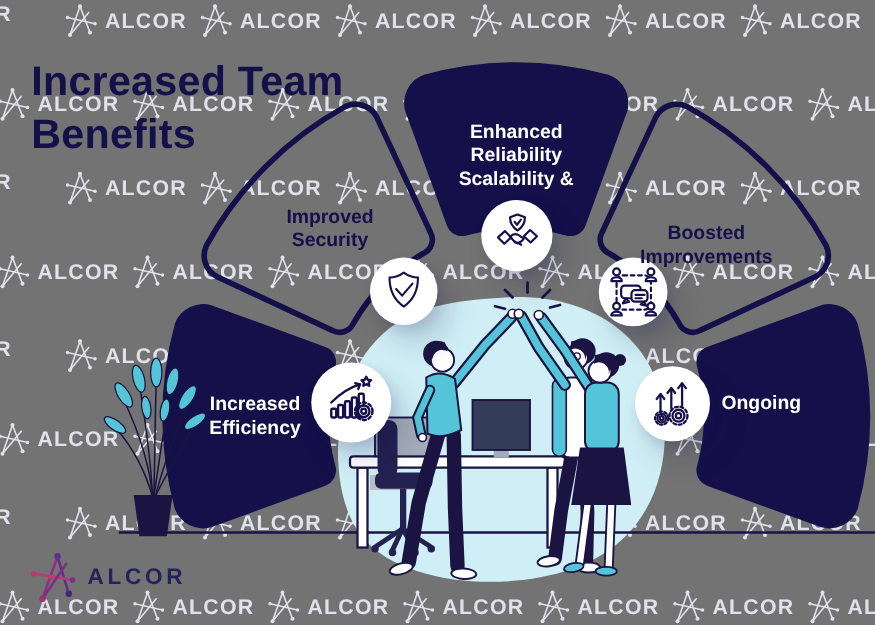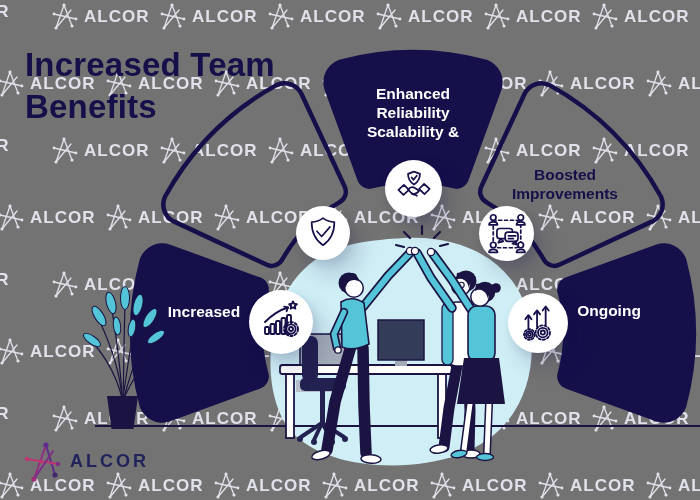--- a/index.html
+++ b/index.html
@@ -14,21 +14,21 @@
   
   #scene{position:absolute;left:0;top:0;z-index:2;}
   .wedge.filled{fill:#15104a;stroke:none;}
   .wedge.outlined{fill:none;stroke:#15104a;stroke-width:4.5;}
   
   #title{position:absolute;left:25px;top:22px;z-index:6;color:#15104a;
          font:800 33px "Liberation Sans",sans-serif;line-height:1.26;letter-spacing:.2px;}
   #title span{display:block;}
   
   .wedge-label{position:absolute;z-index:6;text-align:center;
-               font:700 15.5px "Liberation Sans",sans-serif;line-height:1.22;}
+               font:700 15.5px "Liberation Sans",sans-serif;line-height:1.22;margin-top:12px;}
   .wedge-label span{display:block;}
   .label-light{color:#ffffff;}
   .label-dark{color:#15104a;}
   
   .icon-circle{position:absolute;z-index:5;background:#ffffff;border-radius:50%;
                display:flex;align-items:center;justify-content:center;
                box-shadow:10px 14px 22px rgba(21,16,74,.16),3px 5px 9px rgba(21,16,74,.10);}
   .icon-circle svg{display:block;}
   .icon-circle svg *{stroke:#15104a;fill:none;stroke-width:1.9;stroke-linecap:round;stroke-linejoin:round;}
   .icon-circle svg .wfill{fill:#ffffff;}
@@ -1066,20 +1066,25 @@
     </g>
   </svg>
 
   <h1 id="title">
     <span>Increased Team</span>
     <span>Benefits</span>
   </h1>
 
   <div class="wedge-label label-light" style="left:134px;top:303px;width:140px;">
     <span>Increased</span>
+      <span>Efficiency</span>
+  </div>
+  <div class="wedge-label label-dark" style="left:194px;top:153px;width:140px;">
+    <span>Improved</span>
+      <span>Security</span>
   </div>
   <div class="wedge-label label-light" style="left:334px;top:85px;width:158px;">
     <span>Enhanced</span>
       <span>Reliability</span>
       <span>Scalability &amp;</span>
   </div>
   <div class="wedge-label label-dark" style="left:483px;top:166px;width:164px;">
     <span>Boosted</span>
       <span>Improvements</span>
   </div>

